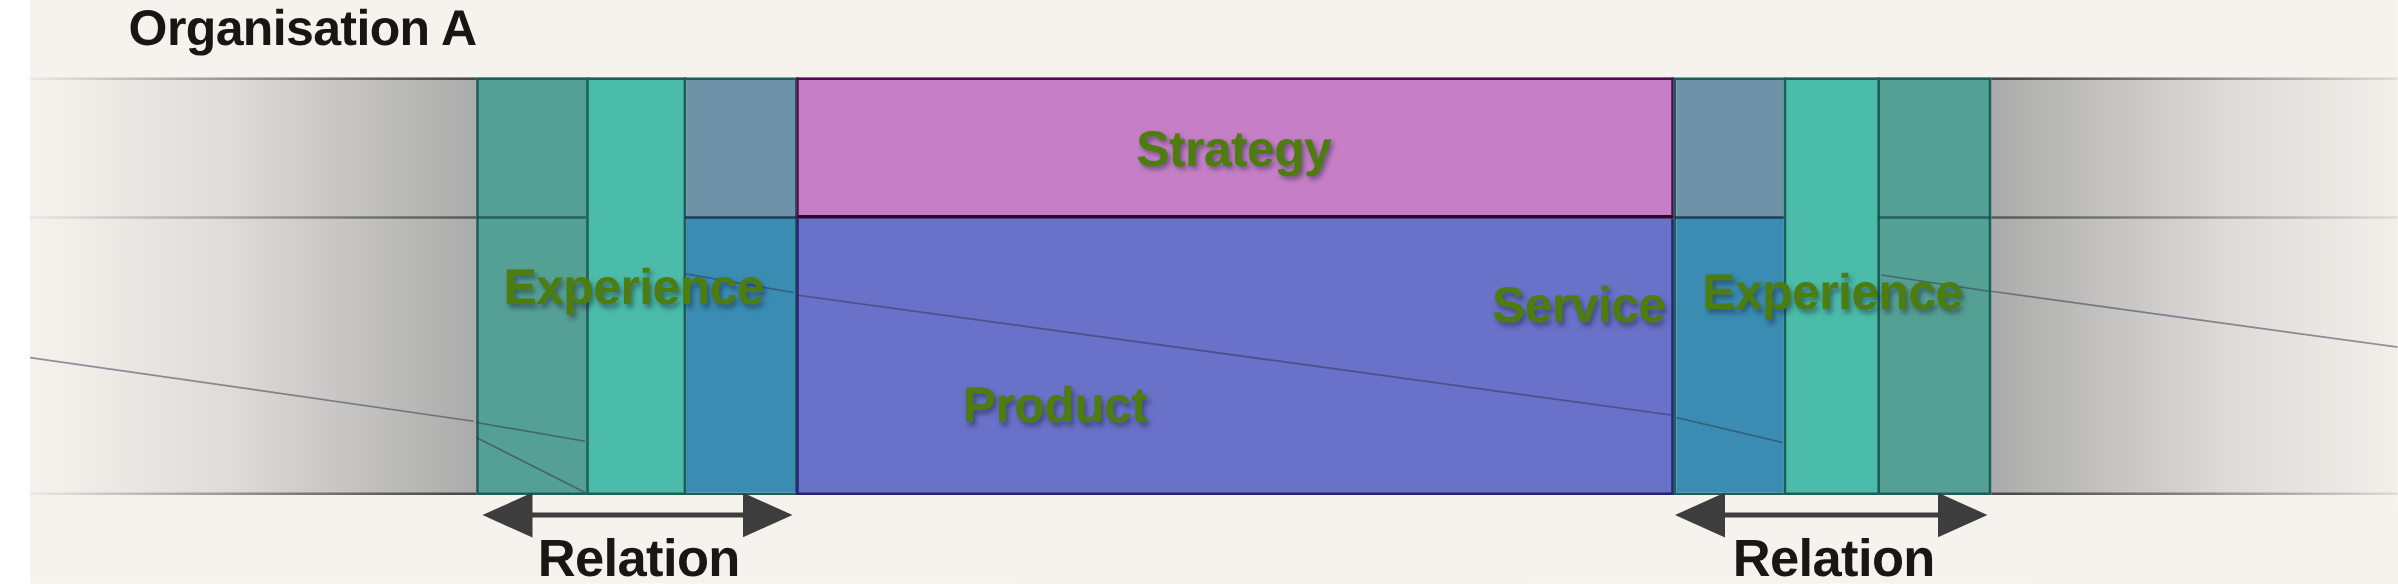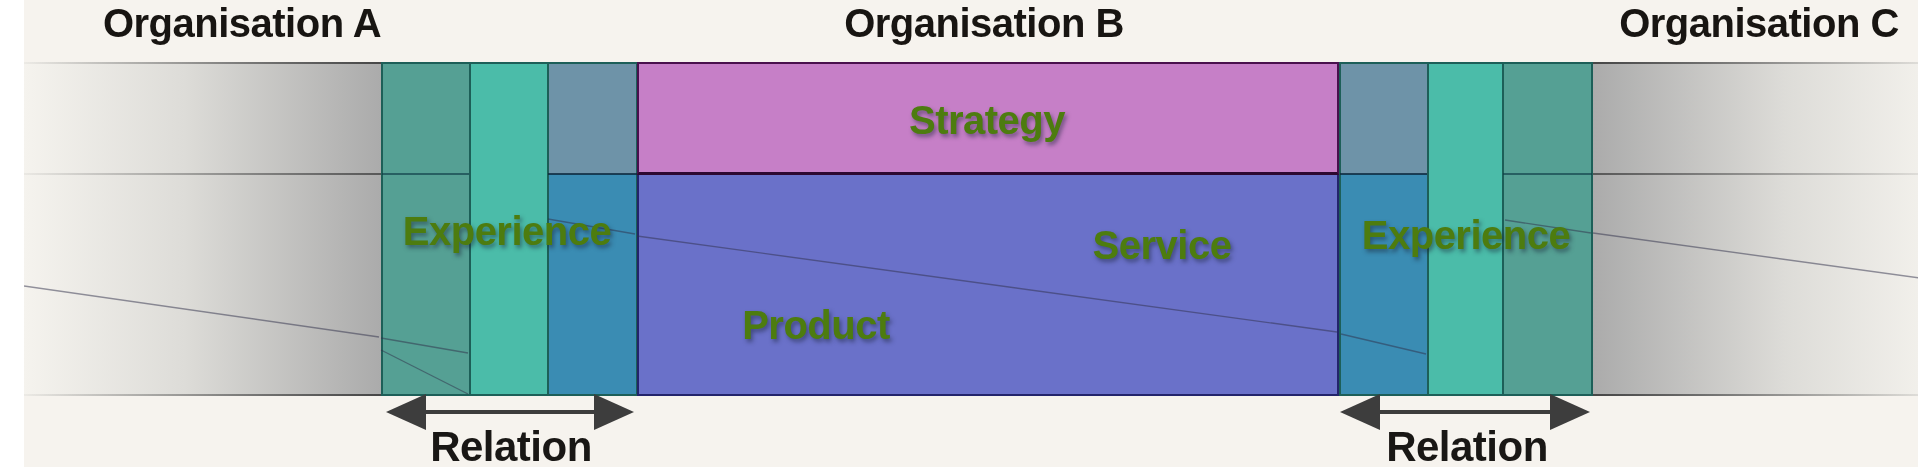--- a/index.html
+++ b/index.html
@@ -55,22 +55,20 @@
   .relation-label{position:absolute;transform:translateX(-50%);top:428px;
                font-size:42px;font-weight:700;letter-spacing:-0.5px;color:#191715;
                white-space:nowrap;z-index:4;line-height:38px;}
 </style>
 </head>
 <body>
 
 <div class="canvas" style="background-color: rgb(246, 243, 238);">
 
   <div class="org-label" style="left:218px">Organisation A</div>
-  <div class="org-label" style="left:960px">Organisation B</div>
-  <div class="org-label" style="left:1735px">Organisation C</div>
 
   <div class="gray-band gray-left">
     <div class="gray-divider"></div>
   </div>
   <div class="gray-band gray-right">
     <div class="gray-divider"></div>
   </div>
 
   <div class="col" style="left: 357px; width: 90px; background-color: rgb(85, 160, 148);">
     <div class="col-divider"></div>
@@ -109,21 +107,21 @@
     <line class="faint-line" x1="613" y1="236" x2="1313" y2="332"></line>
     <line class="faint-line" x1="1317" y1="334" x2="1402" y2="354"></line>
     <line class="faint-line" x1="1481" y1="220" x2="1567" y2="233"></line>
     <line class="faint-line" x1="1569" y1="233" x2="1918" y2="281"></line>
 
     <line class="arrow-line" x1="368" y1="412" x2="604" y2="412" marker-start="url(#ah)" marker-end="url(#ah)"></line>
     <line class="arrow-line" x1="1322" y1="412" x2="1560" y2="412" marker-start="url(#ah)" marker-end="url(#ah)"></line>
   </svg>
 
   <div class="block-label" style="left:963px;top:120px">Strategy</div>
-  <div class="block-label" style="left:792px;top:325px">Product</div>
-  <div class="block-label" style="left:1138px;top:245px">Service</div>
+  <div class="block-label" style="left:820px;top:325px">Product</div>
+  <div class="block-label" style="left:1239px;top:245px">Service</div>
   <div class="block-label" style="left:483px;top:231px">Experience</div>
   <div class="block-label" style="left:1442px;top:235px">Experience</div>
 
   <div class="relation-label" style="left:487px">Relation</div>
   <div class="relation-label" style="left:1443px">Relation</div>
 
 </div>
 
 </body></html>

